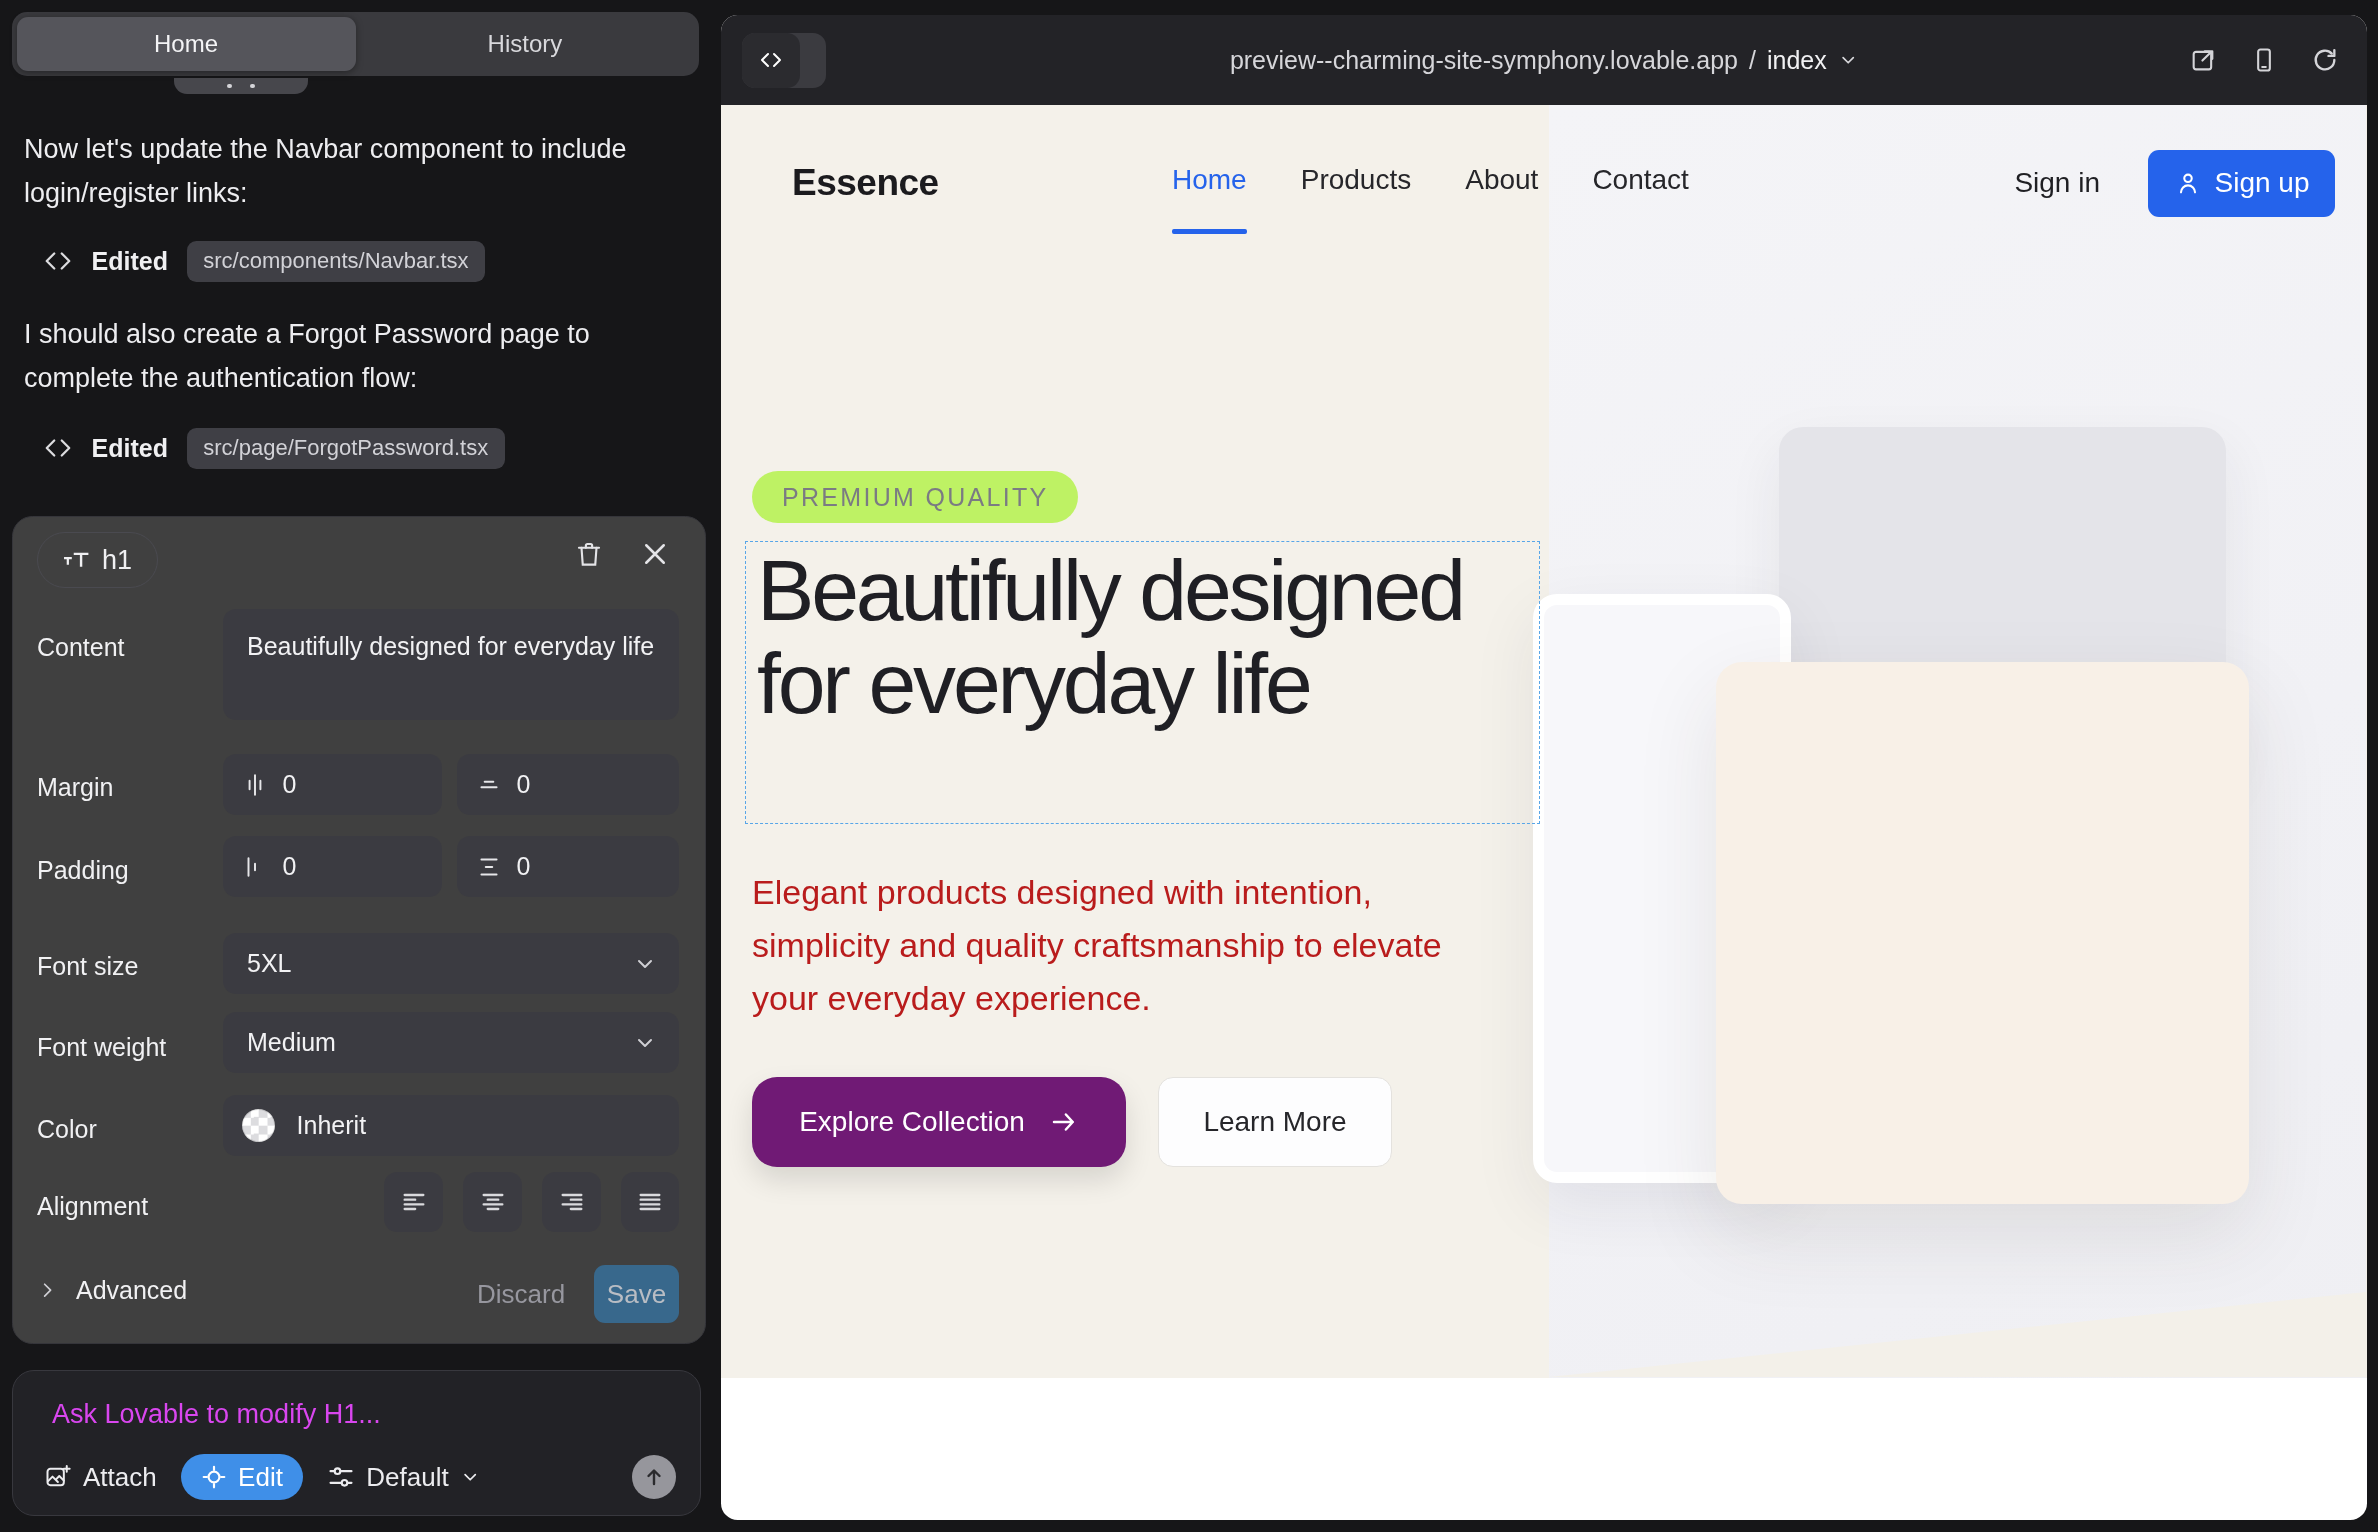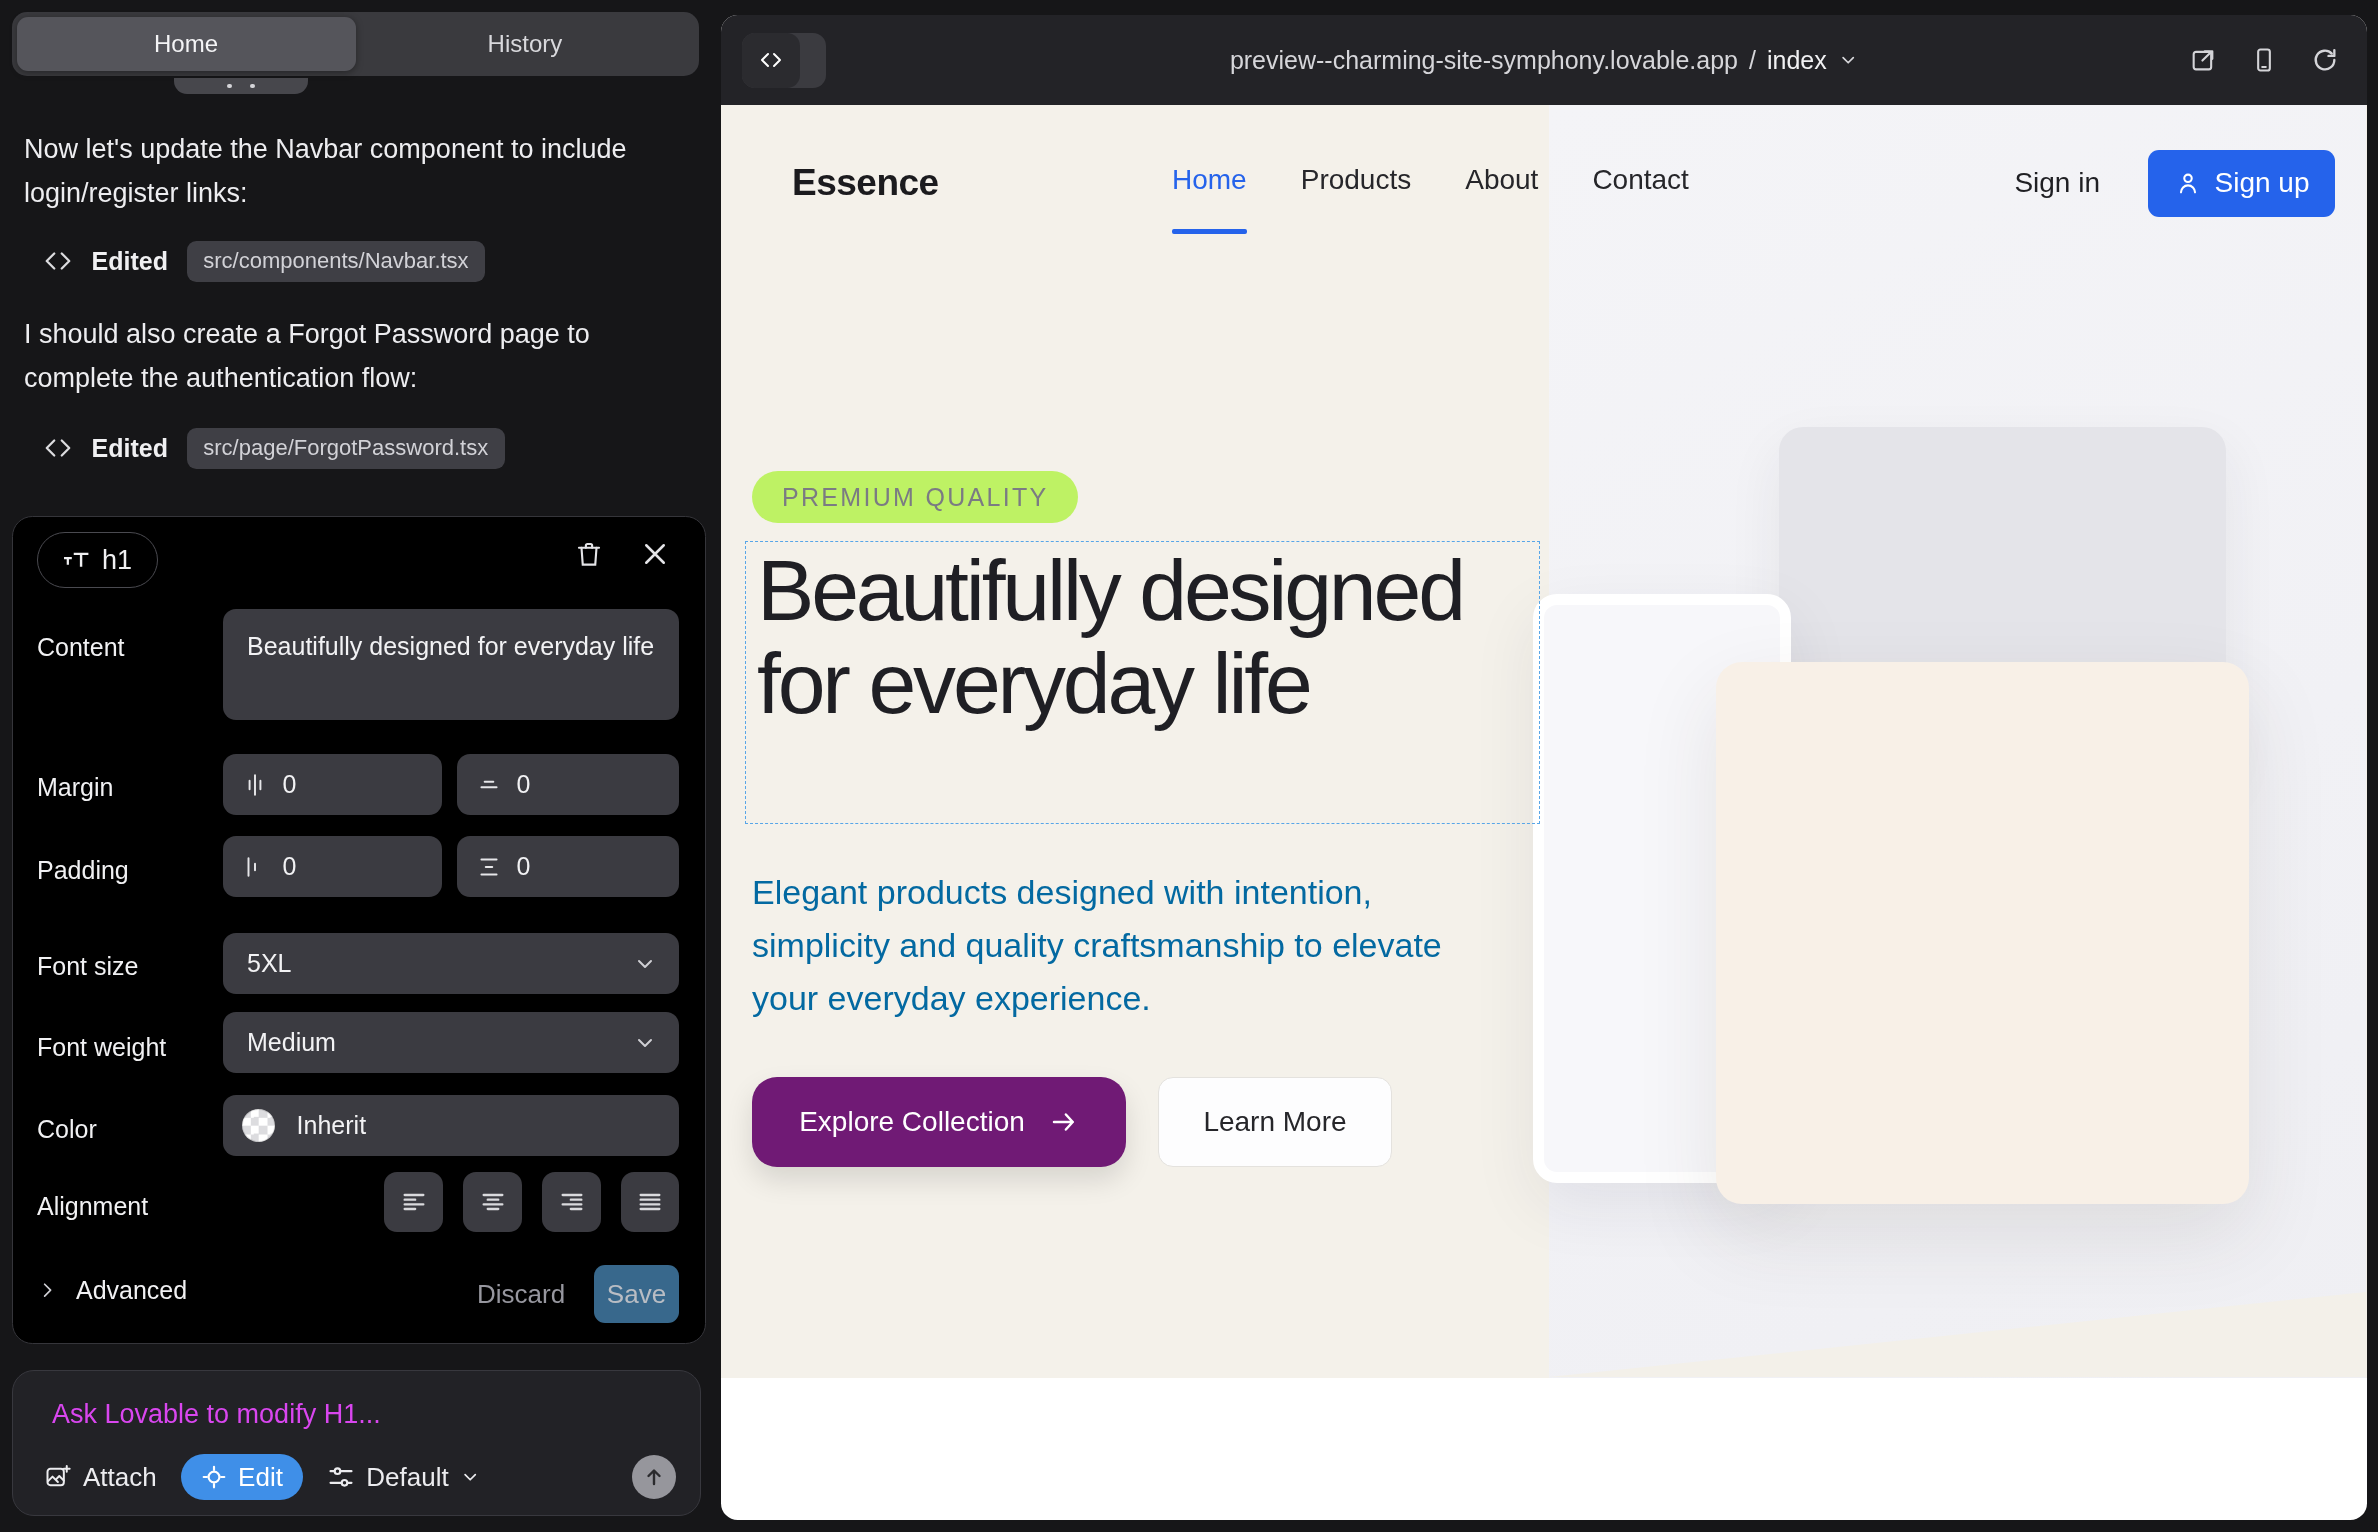--- a/index.html
+++ b/index.html
@@ -20,21 +20,21 @@
 
   .msg { position:absolute; left:24px; width:612px; font-size:27px; line-height:44px; color:#ededf0; }
   .msg-1 { top:127px; } .msg-2 { top:312px; }
 
   .edited-row { position:absolute; left:43px; display:flex; align-items:center; gap:18.6px; }
   .edited-row-1 { top:241px; } .edited-row-2 { top:428px; }
   .edited-row .lbl { font-size:25px; font-weight:700; color:#f0f0f2; }
   .file-badge { background:#3f3f45; border-radius:9.3px; padding:7.4px 16.7px; font-size:22px; color:#d2d2d7; }
   .code-ic { width:30px; height:30px; color:#dcdcdf; }
 
-  .panel { position:absolute; left:12px; top:516px; width:694px; height:828px; background:#000000;
+  .panel { position:absolute; left:12px; top:516px; width:694px; height:828px; background:#404040;
            border:1.9px solid #35353a; border-radius:20.4px; }
   .chip { position:absolute; left:24px; top:15px; width:121px; height:56px; border:1.9px solid #4a4a50;
           border-radius:927px; display:flex; align-items:center; justify-content:center; gap:11px; color:#f0f0f2; }
   .chip .tag { font-size:27px; }
   .icon-btn { position:absolute; top:18.6px; width:37px; height:37px; color:#e4e4e7; cursor:pointer;
               display:flex; align-items:center; justify-content:center; }
   .icon-btn svg { width:30px; height:30px; }
   .trash-btn { left:557px; } .close-btn { left:623px; }
 
   .row-label { position:absolute; left:24px; font-size:25px; color:#f1f1f3; }
@@ -118,21 +118,21 @@
   .signup svg { width:28px; height:28px; }
 
   .badge { position:absolute; z-index:2; left:31px; top:366px; height:52px; padding:0 30px;
            background:#bef264; border-radius:927px; display:flex; align-items:center;
            font-size:25px; letter-spacing:2.3px; color:#7b7b83; }
   .sel-box { position:absolute; z-index:2; left:24px; top:436px; width:795px; height:283px;
              border:1.9px dashed #58a6e8; }
   .hero-h1 { padding:1.9px 11px; font-size:86px; line-height:93px; font-weight:500;
              letter-spacing:-3.2px; color:#1f1f24; }
   .hero-p { position:absolute; z-index:2; left:31px; top:761px; width:751px; font-size:34px;
-            line-height:53px; color:#0369a1; }
+            line-height:53px; color:#b91c1c; }
   .ctas { position:absolute; z-index:2; left:31px; top:972px; display:flex; gap:32px; }
   .cta-dark { width:374px; height:90px; background:#701a75; border-radius:25px; color:#fff; font-size:28px;
               display:flex; align-items:center; justify-content:center; gap:24px; cursor:pointer;
               box-shadow:0 13px 28px rgba(0,0,0,.12); }
   .cta-dark svg { width:30px; height:30px; }
   .cta-light { width:234px; height:90px; background:#fdfdfe; border:1.9px solid #e4e2de; border-radius:15px;
                color:#26262a; font-size:28px; display:flex; align-items:center; justify-content:center;
                cursor:pointer; }
 </style>
 </head>

